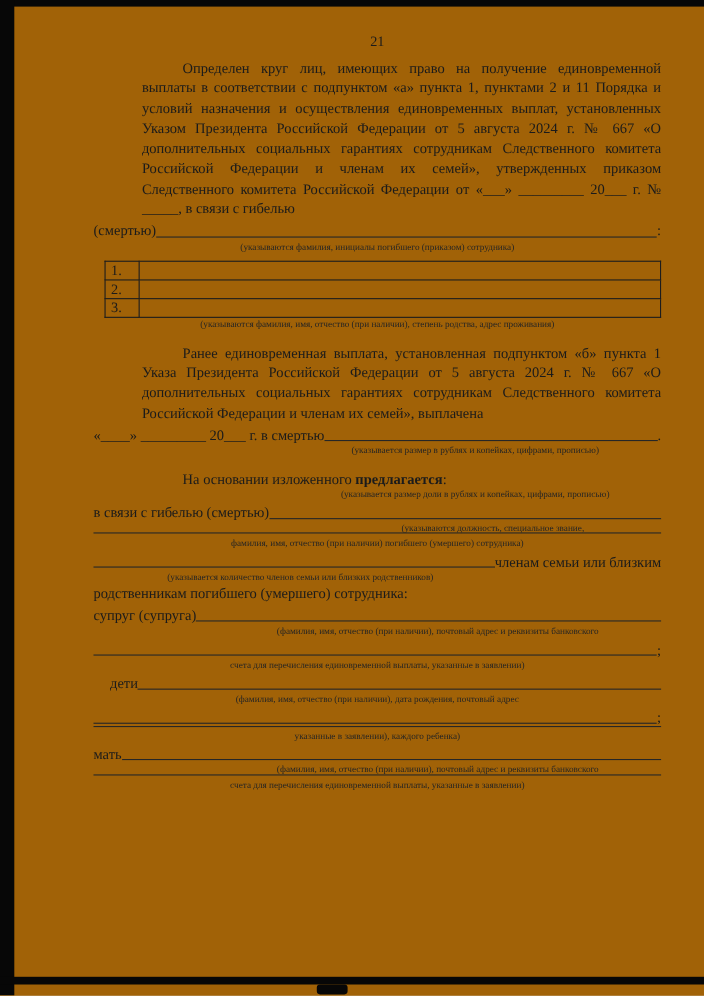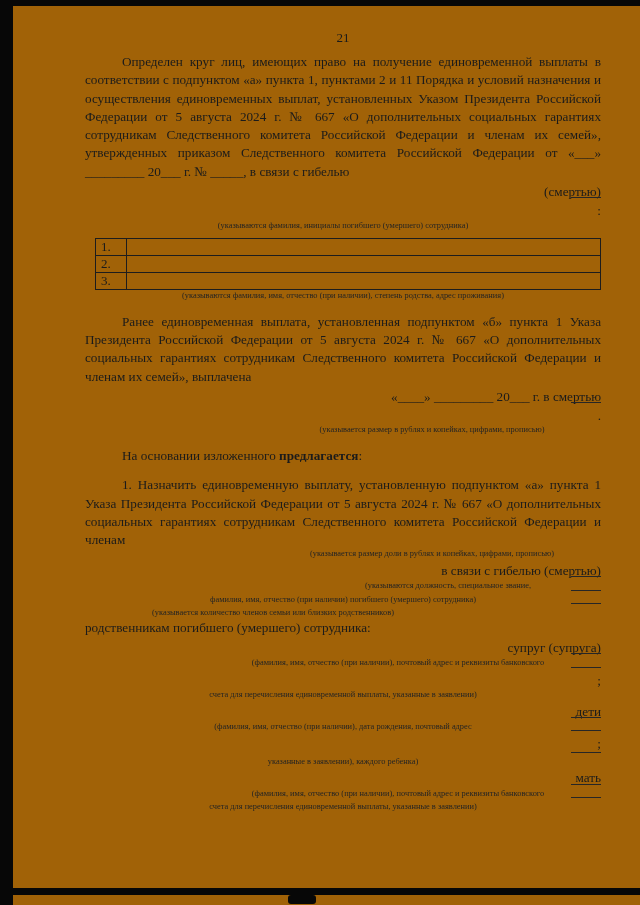--- a/index.html
+++ b/index.html
@@ -28,30 +28,29 @@
     width: 516px;
   }
 
   .pagenum { text-align: center; font-size: 13px; margin-bottom: 7px; }
 
   p.body {
     font-size: 13.2px;
     line-height: 18.3px;
     text-align: justify;
   }
-  .indent { text-indent: 37px; }
+  .indent { text-indent: 37px; margin-left: 44px; }
   .gap-top { margin-top: 11px; }
 
   .fill-row {
     display: flex;
     align-items: flex-end;
     font-size: 13.2px;
     line-height: 18.3px;
     margin-top: 2px;
-    flex-direction: column;
   }
   .fill-row .line {
     flex: 1 1 auto;
     min-width: 30px;
     height: 0;
     border-bottom: 1px solid #262626;
     transform: translateY(-4px);
   }
   .fill-row .lead, .fill-row .tail { white-space: nowrap; }
   .lead-indent { margin-left: 15px; }
@@ -94,21 +93,21 @@
   <div class="content">
 
     <div class="pagenum">21</div>
 
     <p class="body indent">Определен круг лиц, имеющих право на получение единовременной выплаты в соответствии с подпунктом «а» пункта 1, пунктами 2 и 11 Порядка и условий назначения и осуществления единовременных выплат, установленных Указом Президента Российской Федерации от 5 августа 2024 г. № 667 «О дополнительных социальных гарантиях сотрудникам Следственного комитета Российской Федерации и членам их семей», утвержденных приказом Следственного комитета Российской Федерации от «___» _________ 20___ г. № _____, в связи с гибелью</p>
     <div class="fill-row">
       <span class="lead">(смертью)</span>
       <span class="line"></span>
       <span class="tail">:</span>
     </div>
-    <div class="caption">(указываются фамилия, инициалы погибшего (умершего) сотрудника)</div>
+    <div class="caption">(указываются фамилия, инициалы погибшего (приказом) сотрудника)</div>
 
     <table class="form">
       <tbody>
           <tr>
         <td class="num">1.</td>
         <td class="val"></td>
       </tr>
       <tr>
         <td class="num">2.</td>
         <td class="val"></td>
@@ -124,36 +123,36 @@
     <p class="body indent gap-top">Ранее единовременная выплата, установленная подпунктом «б» пункта 1 Указа Президента Российской Федерации от 5 августа 2024 г. № 667 «О дополнительных социальных гарантиях сотрудникам Следственного комитета Российской Федерации и членам их семей», выплачена</p>
     <div class="fill-row">
       <span class="lead">«____» _________ 20___ г. в смертью</span>
       <span class="line"></span>
       <span class="tail">.</span>
     </div>
     <div class="caption sr89">(указывается размер в рублях и копейках, цифрами, прописью)</div>
 
     <p class="body indent gap-top"><span>На основании изложенного </span><b>предлагается</b><span>:</span></p>
 
-    <p class="body indent gap-top">1. Назначить единовременную выплату, установленную подпунктом «а» пункта 1 Указа Президента Российской Федерации от 5 августа 2024 г. № 667 «О дополнительных социальных гарантиях сотрудникам Следственного комитета Российской Федерации и членам</p>
     <div class="caption sr89">(указывается размер доли в рублях и копейках, цифрами, прописью)</div>
 
     <div class="fill-row">
       <span class="lead">в связи с гибелью (смертью)</span>
       <span class="line"></span>
     </div>
     <div class="caption sr105">(указываются должность, специальное звание,</div>
 
     <div class="fill-row">
       <span class="line"></span>
     </div>
     <div class="caption">фамилия, имя, отчество (при наличии) погибшего (умершего) сотрудника)</div>
 
     <div class="fill-row">
       <span class="line"></span>
+      <span class="tail">членам семьи или близким</span>
     </div>
     <div class="caption sl70">(указывается количество членов семьи или близких родственников)</div>
 
     <p class="body">родственникам погибшего (умершего) сотрудника:</p>
 
     <div class="fill-row">
       <span class="lead">супруг (супруга)</span>
       <span class="line"></span>
     </div>
     <div class="caption sr55">(фамилия, имя, отчество (при наличии), почтовый адрес и реквизиты банковского</div>

